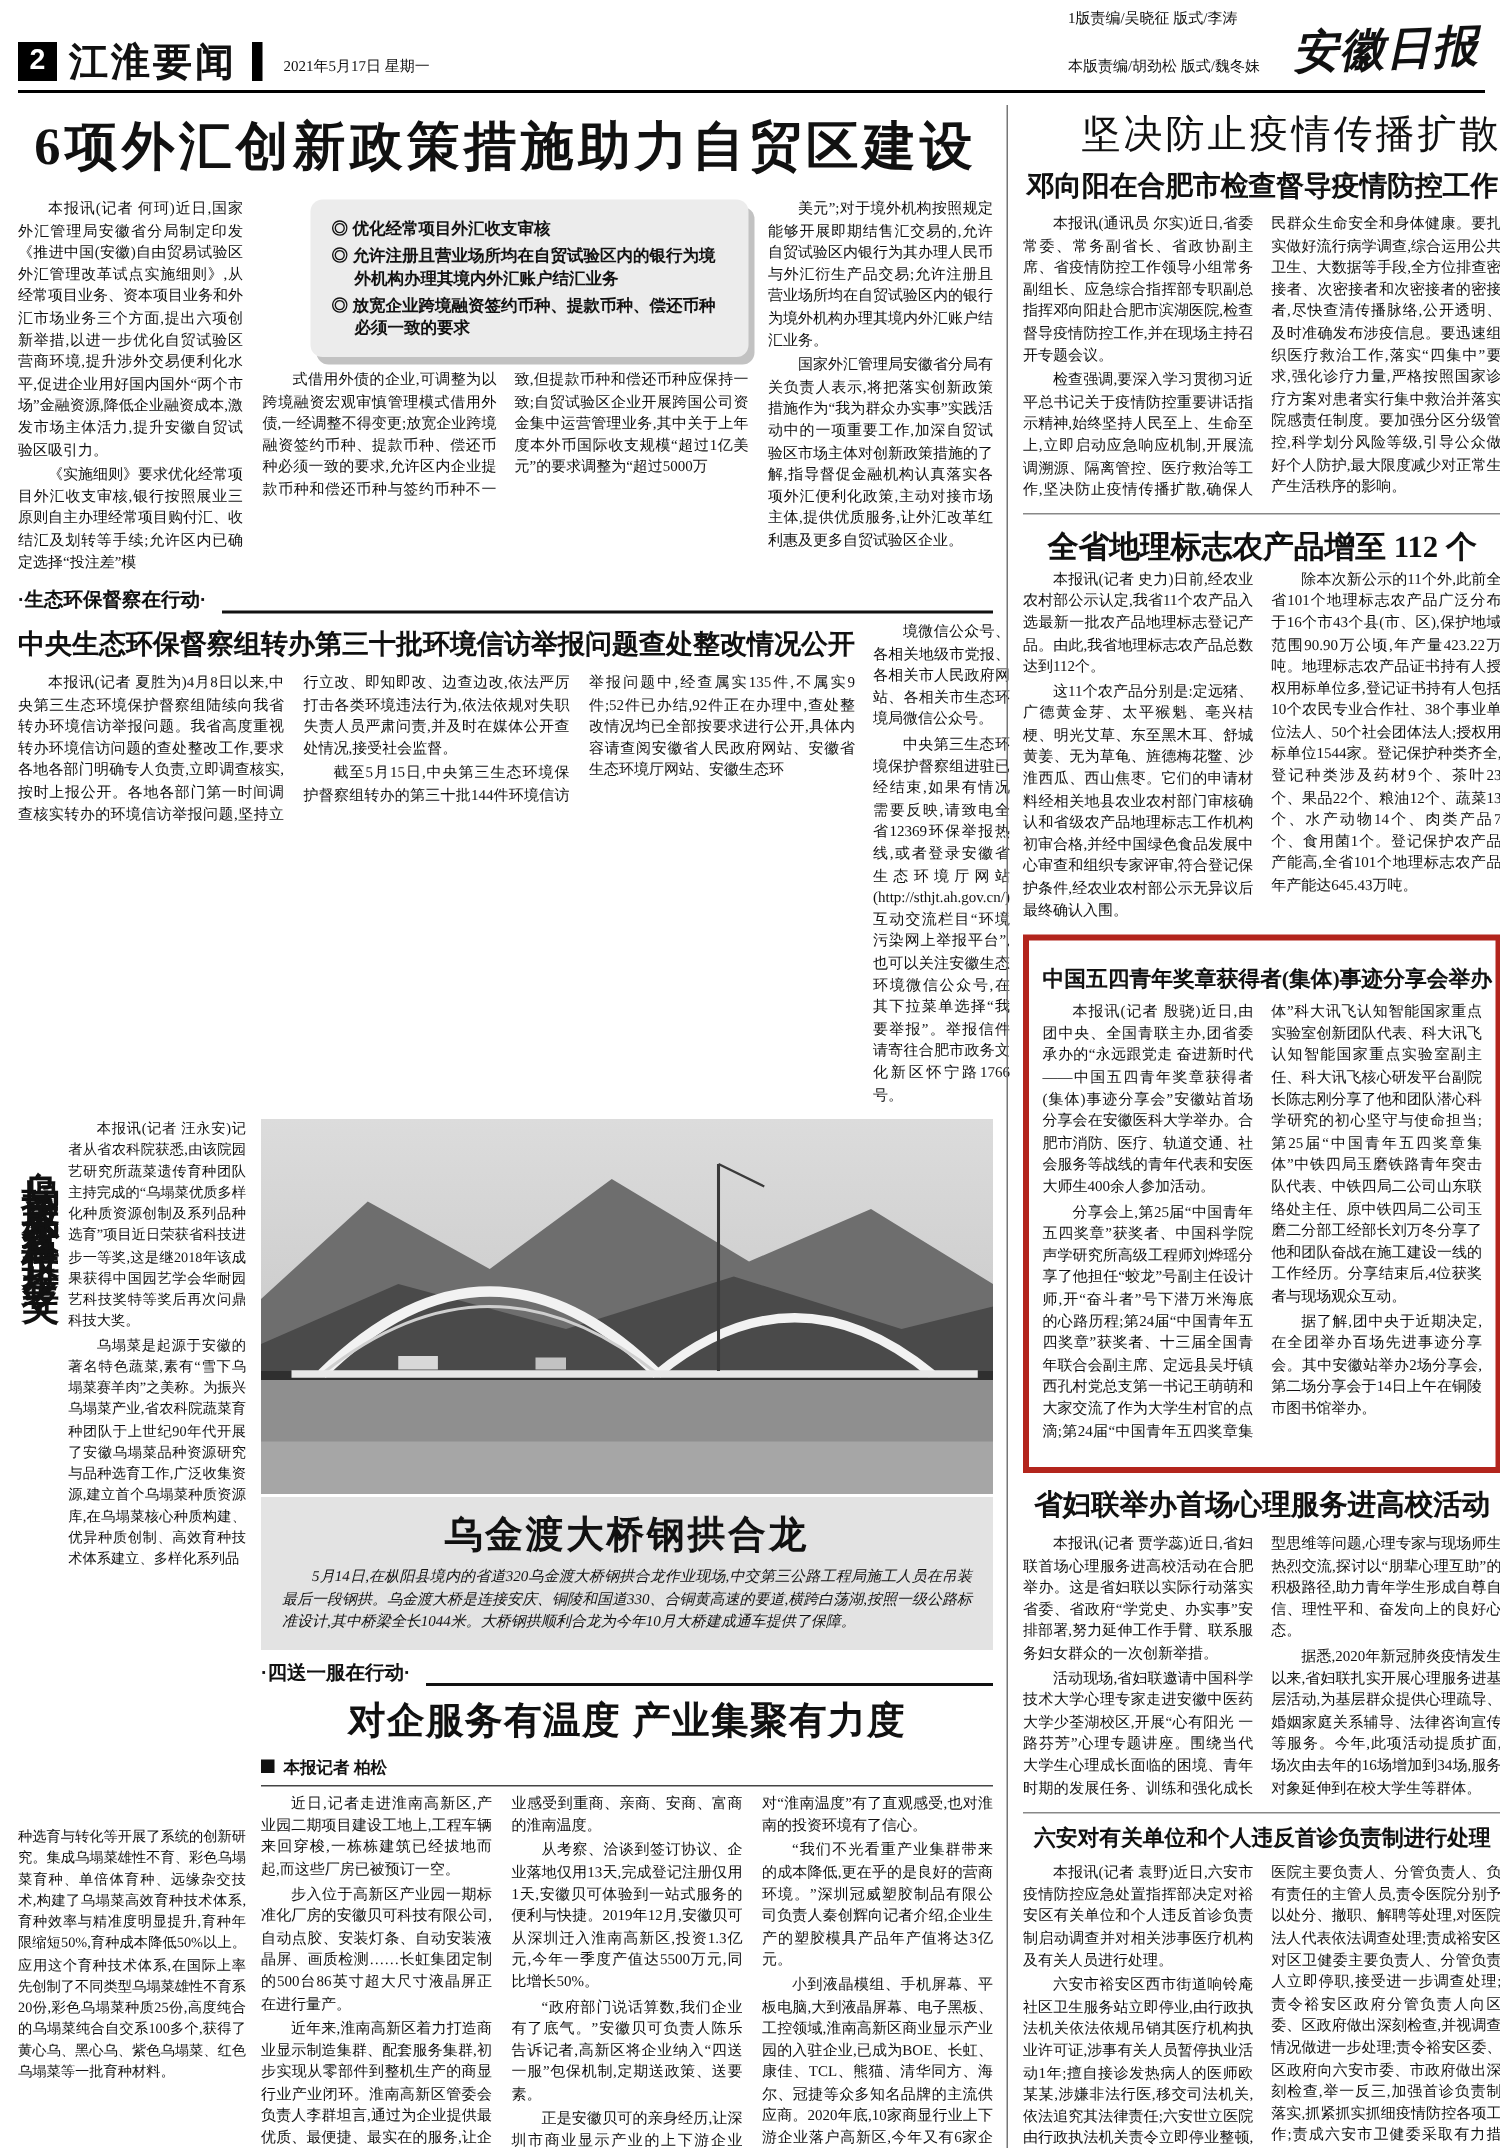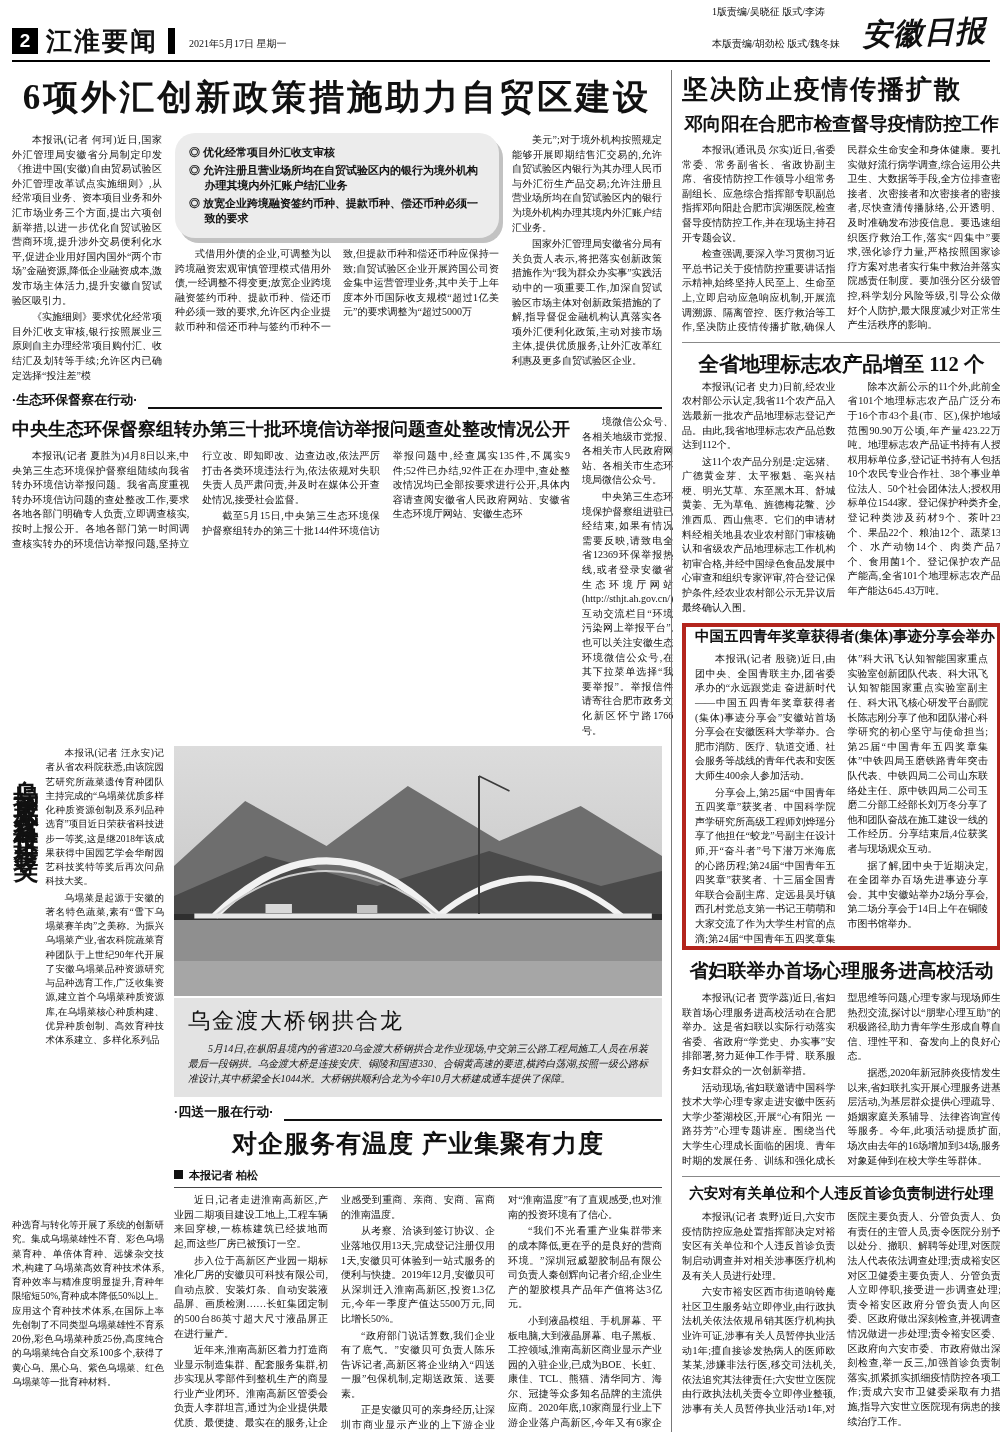--- a/index.html
+++ b/index.html
@@ -33,51 +33,51 @@
   .credit-line{text-align:right;text-indent:0;font-weight:700;}
   
   .content{display:flex;}
   .left-rg{width:650px;padding-right:9px;}
   .right-rg{width:319px;border-left:1px solid #777;padding-left:10px;}
   
   .lead-title{text-align:center;font-size:35px;font-weight:900;letter-spacing:3px;margin:4px 0 12px 0;white-space:nowrap;}
   .lead-cols{display:flex;gap:13px;}
   .lead-col{width:150px;}
   .lead-mid{flex:1;}
-  .bullet-box{background:#ececec;border-radius:20px;box-shadow:4px 5px 0 #c2c2c2;padding:9px 14px;margin-bottom:9px;}
+  .bullet-box{background:#ececec;border-radius:8px;box-shadow:4px 5px 0 #c2c2c2;padding:9px 14px;margin-bottom:9px;margin-left:32px;}
   .bullet-box p{font-size:11px;font-weight:700;text-indent:-1.4em;padding-left:1.4em;text-align:left;
                 font-family:"Liberation Sans",sans-serif;margin:3px 0;}
   .bullet-box p::before{content:"◎ ";}
   
   .eco-flex{display:flex;gap:12px;margin-top:2px;}
   .eco-main{flex:1;}
   .eco-title{font-size:18px;font-weight:900;white-space:nowrap;text-align:center;margin:2px 0 8px 0;letter-spacing:0;}
   .eco-side{width:150px;}
   
   .mid-band{display:flex;gap:10px;margin-top:6px;}
   .wutacai{width:152px;}
   .wutacai-top{display:flex;gap:6px;height:468px;overflow:hidden;}
   .vtitle{writing-mode:vertical-rl;text-orientation:upright;font-size:25px;font-weight:900;
           letter-spacing:6px;line-height:1.1;padding-top:14px;}
   .vbody{flex:1;font-size:9.5px;line-height:1.5;}
   .wutacai-rest{font-size:9.5px;line-height:1.5;margin-top:4px;}
   .mid-stack{flex:1;}
   .photo-frame svg{display:block;width:100%;}
   .cap-panel{background:#e3e3e3;padding:8px 14px 9px 14px;margin-top:2px;}
-  .cap-title{text-align:left;font-size:22px;font-weight:400;margin-bottom:5px;letter-spacing:2px;}
+  .cap-title{text-align:center;font-size:25px;font-weight:700;margin-bottom:5px;letter-spacing:2px;}
   .cap-txt{font-size:10px;line-height:1.5;font-style:italic;}
   
   .svc-title{text-align:center;font-family:"Liberation Sans",sans-serif;font-weight:900;font-size:25px;
              letter-spacing:1px;margin:4px 0 8px 0;}
   
-  .r-title-black{font-family:"Liberation Sans",sans-serif;font-weight:700;text-align:left;}
+  .r-title-black{font-family:"Liberation Sans",sans-serif;font-weight:400;text-align:right;}
   .epi-title{font-size:26px;letter-spacing:2px;margin:2px 0 4px 0;}
   .epi-sub{text-align:center;font-size:18.5px;font-weight:900;margin-bottom:7px;white-space:nowrap;}
   .geo-title{text-align:center;font-size:20.5px;font-weight:900;margin:4px 0 2px 0;white-space:nowrap;}
-  .redbox{border:4px solid #b3251d;padding:0 9px;margin:8px 0;}
+  .redbox{border:4px solid #b3251d;padding:16px 9px;margin:8px 0;}
   .youth-title{text-align:center;font-size:14.5px;font-weight:900;white-space:nowrap;margin-bottom:6px;}
   .women-title{text-align:center;font-size:19px;font-weight:900;margin:2px 0 7px 0;white-space:nowrap;}
   .luan-title{font-family:"Liberation Sans",sans-serif;text-align:center;font-size:14.5px;font-weight:900;
               white-space:nowrap;margin:2px 0 7px 0;}
 </style>
 </head>
 <body>
 
 <div class="page">
 

